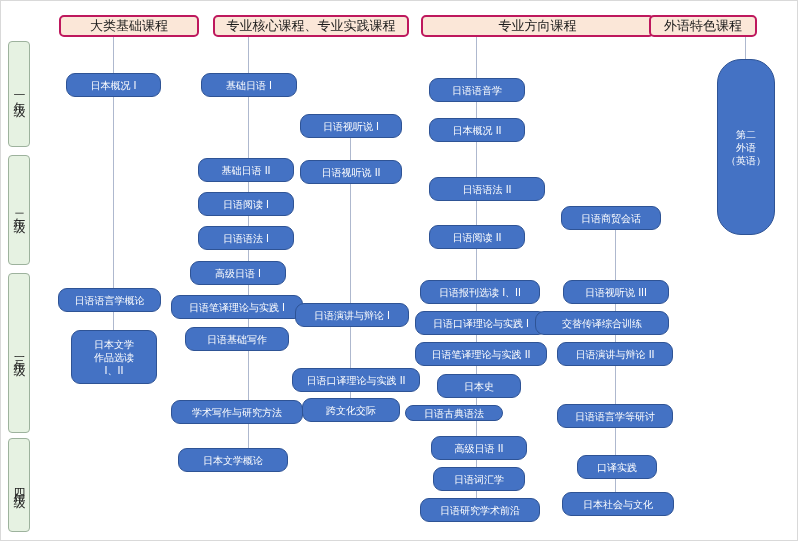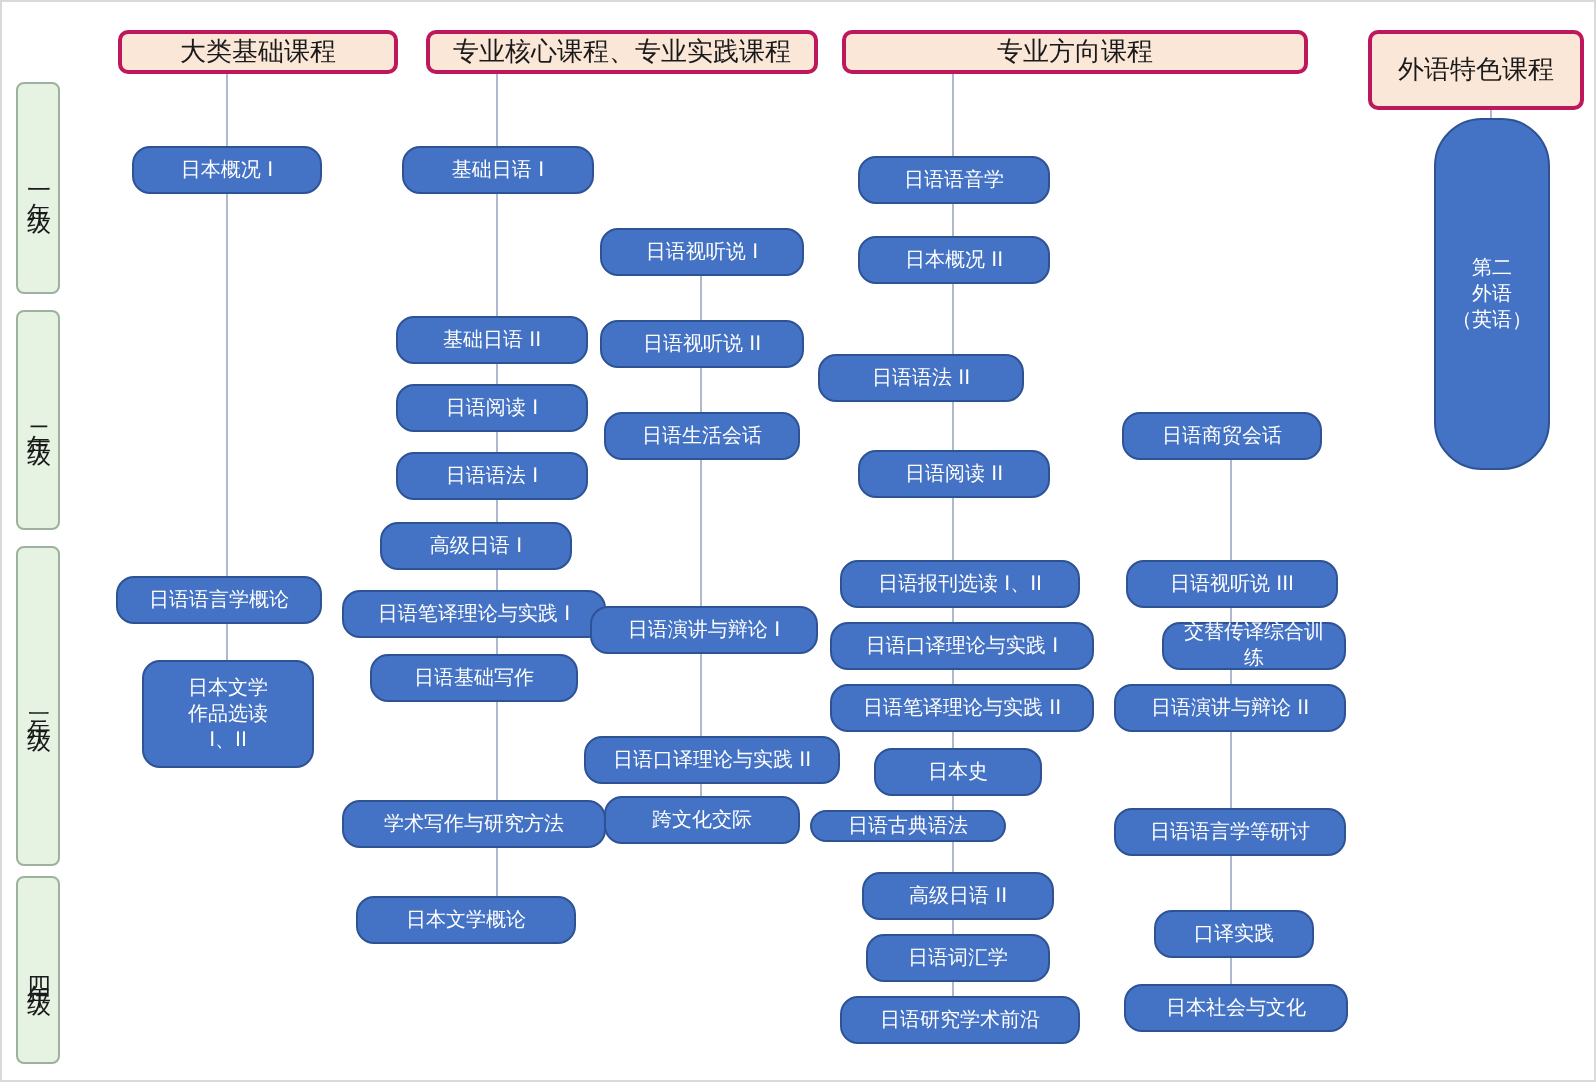--- a/index.html
+++ b/index.html
@@ -63,21 +63,21 @@
   <div class="vline" style="left:112px;top:36px;height:294px"></div>
   <div class="vline" style="left:247px;top:36px;height:412px"></div>
   <div class="vline" style="left:349px;top:125px;height:273px"></div>
   <div class="vline" style="left:475px;top:36px;height:462px"></div>
   <div class="vline" style="left:614px;top:217px;height:275px"></div>
   <div class="vline" style="left:744px;top:36px;height:22px"></div>
 
   <div class="header" style="left:58px;top:14px;width:140px;height:22px">大类基础课程</div>
   <div class="header" style="left:212px;top:14px;width:196px;height:22px">专业核心课程、专业实践课程</div>
   <div class="header" style="left:420px;top:14px;width:233px;height:22px">专业方向课程</div>
-  <div class="header" style="left:683px;top:14px;width:108px;height:40px">外语特色课程</div>
+  <div class="header" style="left:648px;top:14px;width:108px;height:22px">外语特色课程</div>
 
   <div class="year" style="left:7px;top:40px;height:106px">一年级</div>
   <div class="year" style="left:7px;top:154px;height:110px">二年级</div>
   <div class="year" style="left:7px;top:272px;height:160px">三年级</div>
   <div class="year" style="left:7px;top:437px;height:94px">四年级</div>
 
   <div class="course" style="left:65px;top:72px;width:95px;height:24px">日本概况 I</div>
   <div class="course" style="left:57px;top:287px;width:103px;height:24px">日语语言学概论</div>
   <div class="course" style="left:70px;top:329px;width:86px;height:54px">日本文学
 作品选读
@@ -88,41 +88,40 @@
   <div class="course" style="left:197px;top:191px;width:96px;height:24px">日语阅读 I</div>
   <div class="course" style="left:197px;top:225px;width:96px;height:24px">日语语法 I</div>
   <div class="course" style="left:189px;top:260px;width:96px;height:24px">高级日语 I</div>
   <div class="course" style="left:170px;top:294px;width:132px;height:24px">日语笔译理论与实践 I</div>
   <div class="course" style="left:184px;top:326px;width:104px;height:24px">日语基础写作</div>
   <div class="course" style="left:170px;top:399px;width:132px;height:24px">学术写作与研究方法</div>
   <div class="course" style="left:177px;top:447px;width:110px;height:24px">日本文学概论</div>
 
   <div class="course" style="left:299px;top:113px;width:102px;height:24px">日语视听说 I</div>
   <div class="course" style="left:299px;top:159px;width:102px;height:24px">日语视听说 II</div>
-  <div class="course" style="left:301px;top:205px;width:98px;height:24px">日语生活会话</div>
   <div class="course" style="left:294px;top:302px;width:114px;height:24px">日语演讲与辩论 I</div>
   <div class="course" style="left:291px;top:367px;width:128px;height:24px">日语口译理论与实践 II</div>
   <div class="course" style="left:301px;top:397px;width:98px;height:24px">跨文化交际</div>
 
   <div class="course" style="left:428px;top:77px;width:96px;height:24px">日语语音学</div>
   <div class="course" style="left:428px;top:117px;width:96px;height:24px">日本概况 II</div>
-  <div class="course" style="left:408px;top:176px;width:103px;height:24px">日语语法 II</div>
+  <div class="course" style="left:428px;top:176px;width:116px;height:24px">日语语法 II</div>
   <div class="course" style="left:428px;top:224px;width:96px;height:24px">日语阅读 II</div>
   <div class="course" style="left:419px;top:279px;width:120px;height:24px">日语报刊选读 I、II</div>
   <div class="course" style="left:414px;top:310px;width:132px;height:24px">日语口译理论与实践 I</div>
   <div class="course" style="left:414px;top:341px;width:132px;height:24px">日语笔译理论与实践 II</div>
   <div class="course" style="left:436px;top:373px;width:84px;height:24px">日本史</div>
   <div class="course" style="left:404px;top:404px;width:98px;height:16px">日语古典语法</div>
   <div class="course" style="left:430px;top:435px;width:96px;height:24px">高级日语 II</div>
   <div class="course" style="left:432px;top:466px;width:92px;height:24px">日语词汇学</div>
   <div class="course" style="left:419px;top:497px;width:120px;height:24px">日语研究学术前沿</div>
 
   <div class="course" style="left:560px;top:205px;width:100px;height:24px">日语商贸会话</div>
   <div class="course" style="left:562px;top:279px;width:106px;height:24px">日语视听说 III</div>
-  <div class="course" style="left:580px;top:310px;width:92px;height:24px">交替传译综合训练</div>
+  <div class="course" style="left:534px;top:310px;width:134px;height:24px">交替传译综合训练</div>
   <div class="course" style="left:556px;top:341px;width:116px;height:24px">日语演讲与辩论 II</div>
   <div class="course" style="left:556px;top:403px;width:116px;height:24px">日语语言学等研讨</div>
   <div class="course" style="left:576px;top:454px;width:80px;height:24px">口译实践</div>
   <div class="course" style="left:561px;top:491px;width:112px;height:24px">日本社会与文化</div>
 
   <div class="course" style="left:716px;top:58px;width:58px;height:176px;border-radius:24px">第二
 外语
 （英语）</div>
 
 </div>

